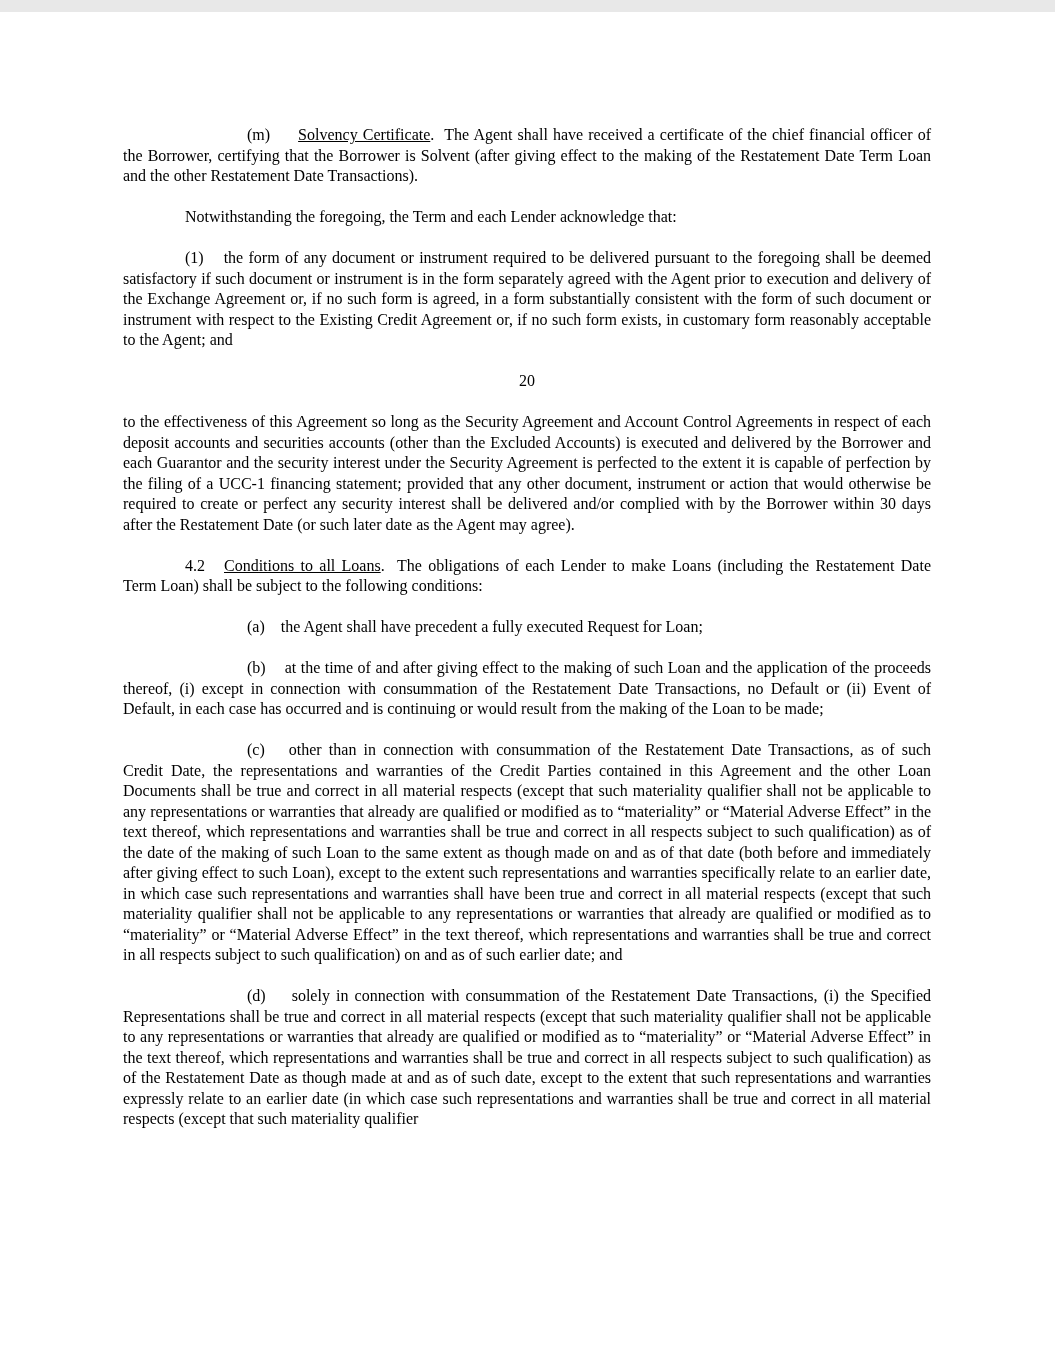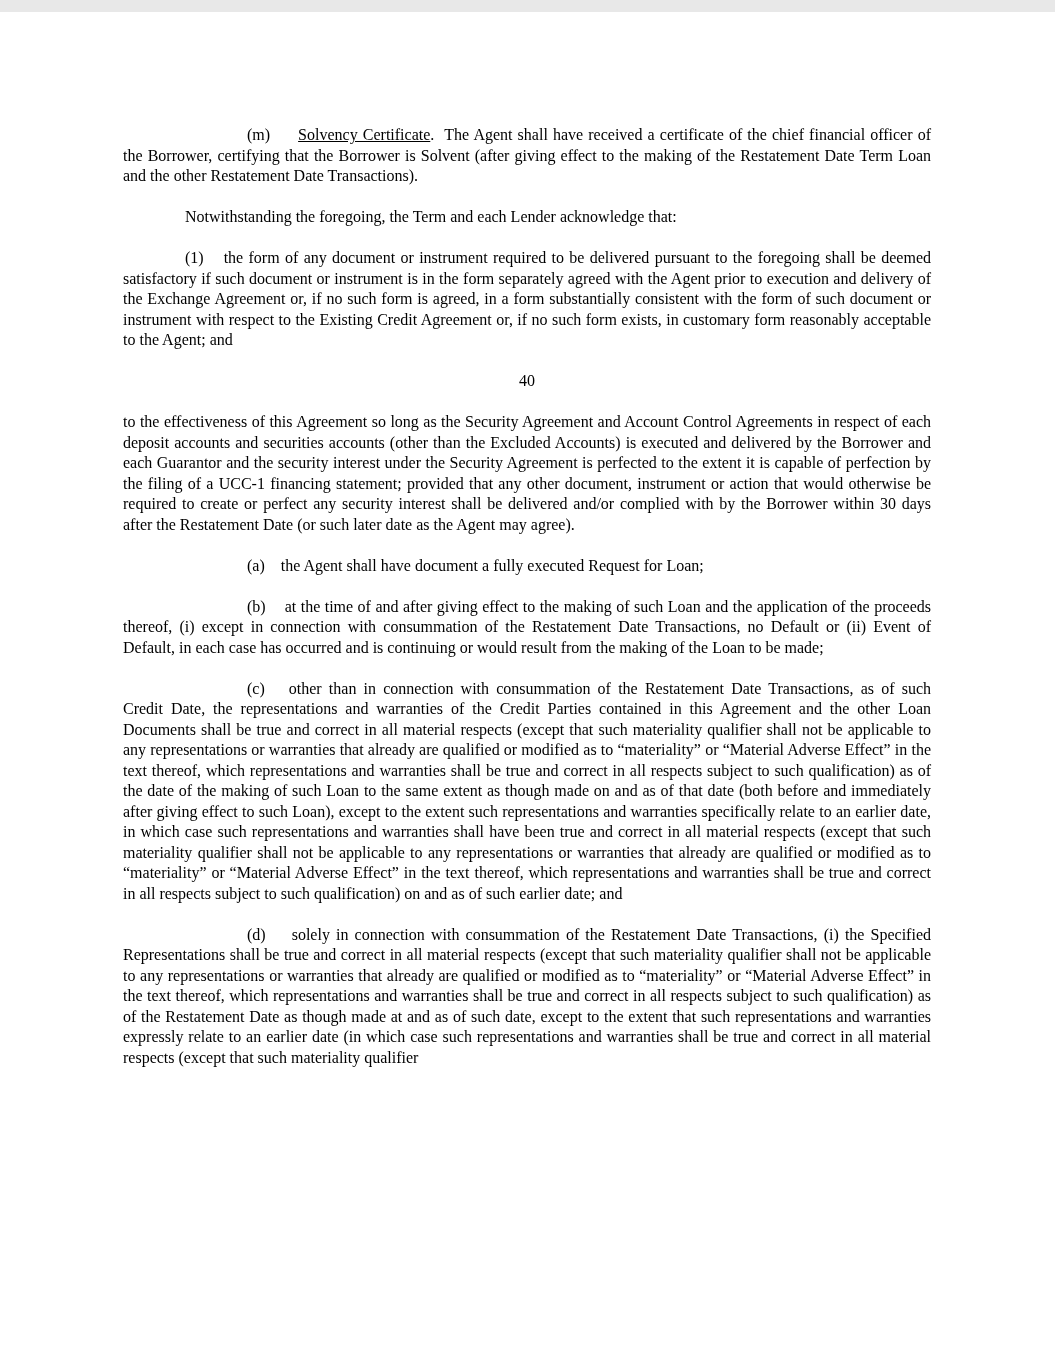--- a/index.html
+++ b/index.html
@@ -42,20 +42,21 @@
   }
 </style>
 </head>
 <body>
 
 <div class="page">
   <div class="content">
       <p class="para" style="text-indent: 124px;"><span>(m)</span><span class="tab" style="width: 28px;">​</span><span class="u">Solvency Certificate</span><span>.&nbsp; The Agent shall have received a certificate of the chief financial officer of the Borrower, certifying that the Borrower is Solvent (after giving effect to the making of the Restatement Date Term Loan and the other Restatement Date Transactions).</span></p>
       <p class="para" style="text-indent: 62px;"><span>Notwithstanding the foregoing, the Term and each Lender acknowledge that:</span></p>
       <p class="para" style="text-indent: 62px;"><span>(1)</span><span class="tab" style="width: 20px;">​</span><span>the form of any document or instrument required to be delivered pursuant to the foregoing shall be deemed satisfactory if such document or instrument is in the form separately agreed with the Agent prior to execution and delivery of the Exchange Agreement or, if no such form is agreed, in a form substantially consistent with the form of such document or instrument with respect to the Existing Credit Agreement or, if no such form exists, in customary form reasonably acceptable to the Agent; and</span></p>
-      <p class="para center"><span>40</span></p>
+      <p class="para center"><span>20</span></p>
       <p class="para"><span>to the effectiveness of this Agreement so long as the Security Agreement and Account Control Agreements in respect of each deposit accounts and securities accounts (other than the Excluded Accounts) is executed and delivered by the Borrower and each Guarantor and the security interest under the Security Agreement is perfected to the extent it is capable of perfection by the filing of a UCC-1 financing statement; provided that any other document, instrument or action that would otherwise be required to create or perfect any security interest shall be delivered and/or complied with by the Borrower within 30 days after the Restatement Date (or such later date as the Agent may agree).</span></p>
-      <p class="para" style="text-indent: 124px;"><span>(a)</span><span class="tab" style="width: 16px;">​</span><span>the Agent shall have document a fully executed Request for Loan;</span></p>
+      <p class="para" style="text-indent: 62px;"><span>4.2</span><span class="tab" style="width: 19px;">​</span><span class="u">Conditions to all Loans</span><span>.&nbsp; The obligations of each Lender to make Loans (including the Restatement Date Term Loan) shall be subject to the following conditions:</span></p>
+      <p class="para" style="text-indent: 124px;"><span>(a)</span><span class="tab" style="width: 16px;">​</span><span>the Agent shall have precedent a fully executed Request for Loan;</span></p>
       <p class="para" style="text-indent: 124px;"><span>(b)</span><span class="tab" style="width: 19px;">​</span><span>at the time of and after giving effect to the making of such Loan and the application of the proceeds thereof, (i) except in connection with consummation of the Restatement Date Transactions, no Default or (ii) Event of Default, in each case has occurred and is continuing or would result from the making of the Loan to be made;</span></p>
       <p class="para" style="text-indent: 124px;"><span>(c)</span><span class="tab" style="width: 24px;">​</span><span>other than in connection with consummation of the Restatement Date Transactions, as of such Credit Date, the representations and warranties of the Credit Parties contained in this Agreement and the other Loan Documents shall be true and correct in all material respects (except that such materiality qualifier shall not be applicable to any representations or warranties that already are qualified or modified as to “materiality” or “Material Adverse Effect” in the text thereof, which representations and warranties shall be true and correct in all respects subject to such qualification) as of the date of the making of such Loan to the same extent as though made on and as of that date (both before and immediately after giving effect to such Loan), except to the extent such representations and warranties specifically relate to an earlier date, in which case such representations and warranties shall have been true and correct in all material respects (except that such materiality qualifier shall not be applicable to any representations or warranties that already are qualified or modified as to “materiality” or “Material Adverse Effect” in the text thereof, which representations and warranties shall be true and correct in all respects subject to such qualification) on and as of such earlier date; and</span></p>
       <p class="para" style="text-indent: 124px;"><span>(d)</span><span class="tab" style="width: 26px;">​</span><span>solely in connection with consummation of the Restatement Date Transactions, (i) the Specified Representations shall be true and correct in all material respects (except that such materiality qualifier shall not be applicable to any representations or warranties that already are qualified or modified as to “materiality” or “Material Adverse Effect” in the text thereof, which representations and warranties shall be true and correct in all respects subject to such qualification) as of the Restatement Date as though made at and as of such date, except to the extent that such representations and warranties expressly relate to an earlier date (in which case such representations and warranties shall be true and correct in all material respects (except that such materiality qualifier</span></p>
     </div>
 </div>
 
 </body></html>

